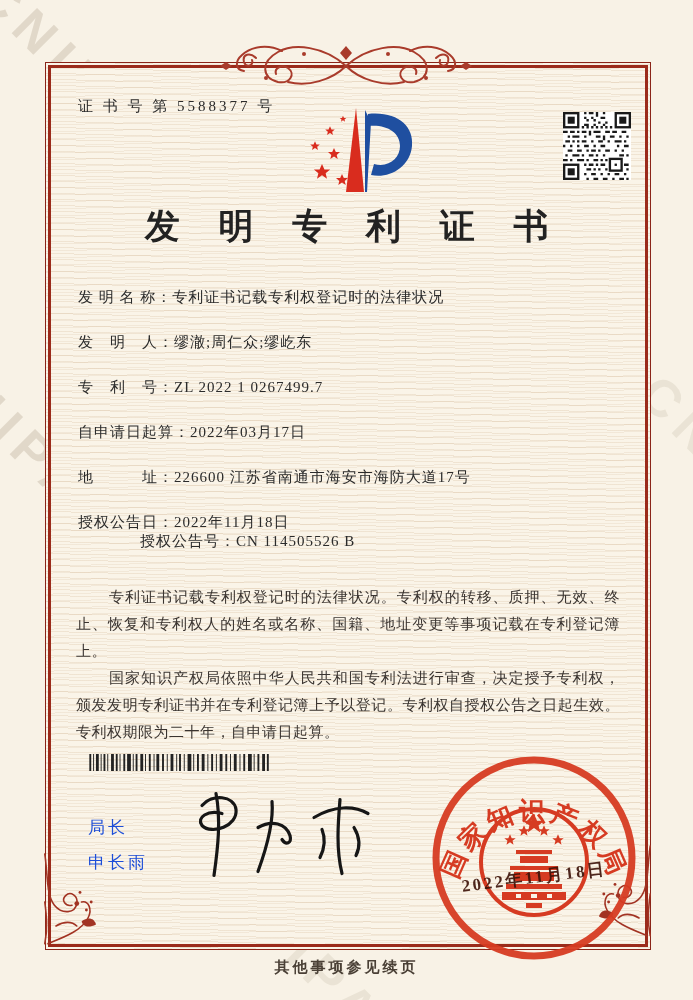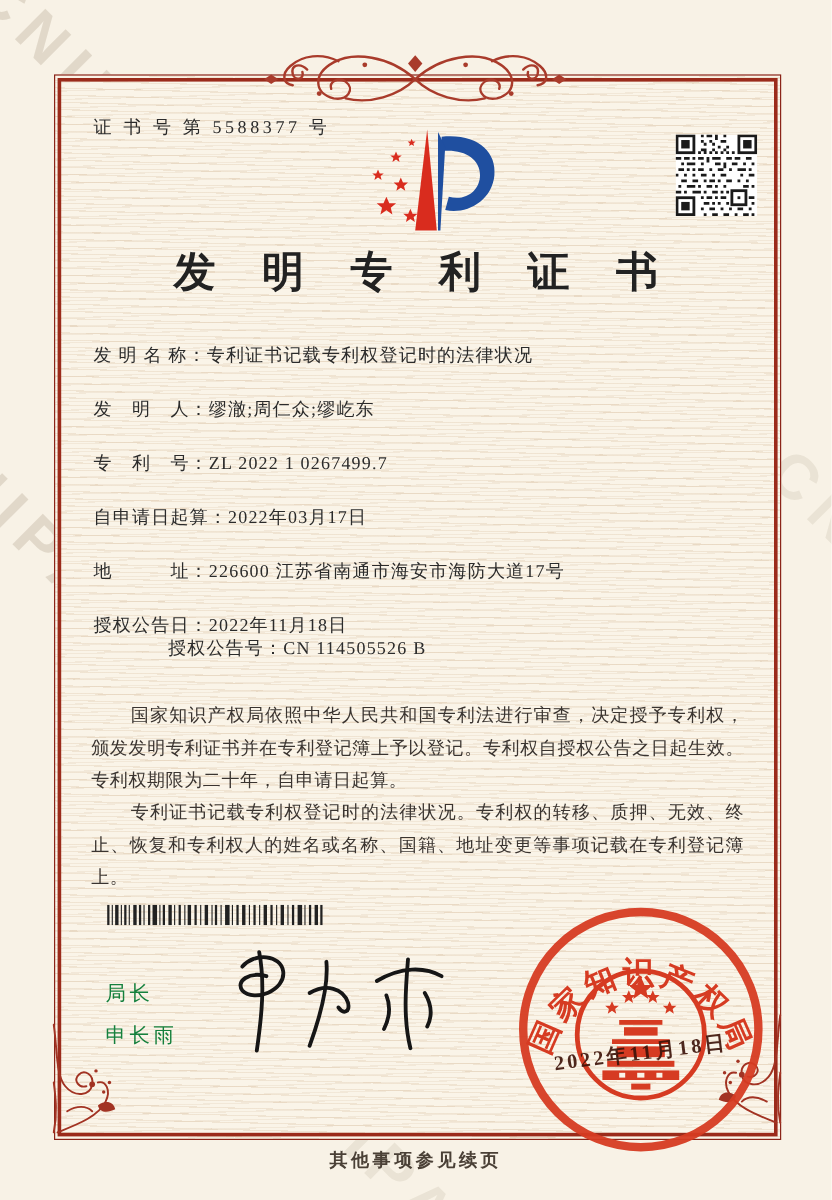--- a/index.html
+++ b/index.html
@@ -36,21 +36,21 @@
   .grant-row { display:flex;flex-direction:column; }
   .grant-pair.second { margin-left:62px;font-family:Liberation Serif, serif; }
 
   .body-text { left:76px; top:584px; width:544px; font-size:15px; line-height:27px;
                color:#3a3430; letter-spacing:.5px; text-align:justify; }
   .body-text p { text-indent:2.2em; }
 
   .barcode { left:85px; top:754px; }
 
   .signer { left:88px; top:810px; font-family:"Liberation Sans","DejaVu Sans",sans-serif;
-            font-size:17px; color:#15803d; letter-spacing:3px; line-height:35px; }
+            font-size:17px; color:#1d4ed8; letter-spacing:3px; line-height:35px; }
   .signature { left:188px; top:778px; z-index:4; }
 
   .ornament-top { left:196px; top:38px; z-index:4; }
   .corner { z-index:4; }
   .corner.bl { left:40px; top:846px; }
   .corner.br { left:591px; top:838px; transform:scaleX(-1); }
 
   .seal { left:428px; top:752px; z-index:5; }
   .seal-date { left:428px; top:866px; width:212px; z-index:6; transform:rotate(-7deg);
                font-size:17px; font-weight:700; color:rgba(62,20,10,.92);
@@ -173,22 +173,22 @@
       <span class="grant-pair">
         <span>授权公告日：</span><span>2022年11月18日</span>
       </span>
       <span class="grant-pair second">
         <span>授权公告号：</span><span>CN 114505526 B</span>
       </span>
     </div>
   </div>
 
   <div class="abs body-text">
+    <p>专利证书记载专利权登记时的法律状况。专利权的转移、质押、无效、终止、恢复和专利权人的姓名或名称、国籍、地址变更等事项记载在专利登记簿上。</p>
     <p>国家知识产权局依照中华人民共和国专利法进行审查，决定授予专利权，颁发发明专利证书并在专利登记簿上予以登记。专利权自授权公告之日起生效。专利权期限为二十年，自申请日起算。</p>
-    <p>专利证书记载专利权登记时的法律状况。专利权的转移、质押、无效、终止、恢复和专利权人的姓名或名称、国籍、地址变更等事项记载在专利登记簿上。</p>
   </div>
 
   <svg class="abs barcode" width="190" height="17" viewBox="0 0 192 18">
     <path fill="#222" d="M0 0h2v18H0zM4 0h1v18H4zM7 0h3v18H7zM12 0h1v18h-1zM15 0h2v18h-2zM19 0h1v18h-1zM23 0h3v18h-3zM28 0h2v18h-2zM32 0h1v18h-1zM36 0h2v18h-2zM40 0h4v18h-4zM46 0h1v18h-1zM49 0h2v18h-2zM54 0h3v18h-3zM59 0h1v18h-1zM63 0h2v18h-2zM68 0h1v18h-1zM71 0h3v18h-3zM77 0h2v18h-2zM82 0h1v18h-1zM86 0h3v18h-3zM92 0h1v18h-1zM95 0h2v18h-2zM100 0h1v18h-1zM104 0h4v18h-4zM110 0h1v18h-1zM114 0h2v18h-2zM119 0h3v18h-3zM125 0h1v18h-1zM129 0h2v18h-2zM134 0h1v18h-1zM138 0h3v18h-3zM144 0h2v18h-2zM149 0h1v18h-1zM153 0h3v18h-3zM159 0h1v18h-1zM163 0h2v18h-2zM168 0h4v18h-4zM174 0h1v18h-1zM178 0h2v18h-2zM183 0h3v18h-3zM188 0h2v18h-2z"></path>
   </svg>
 
   <div class="abs signer">
     <div>局长</div>
     <div>申长雨</div>
   </div>

